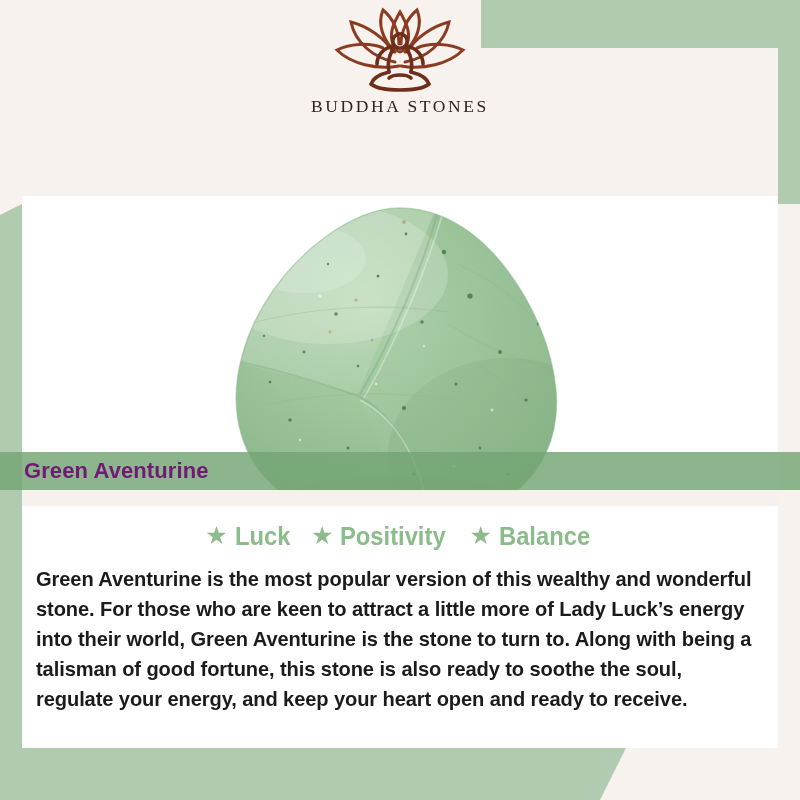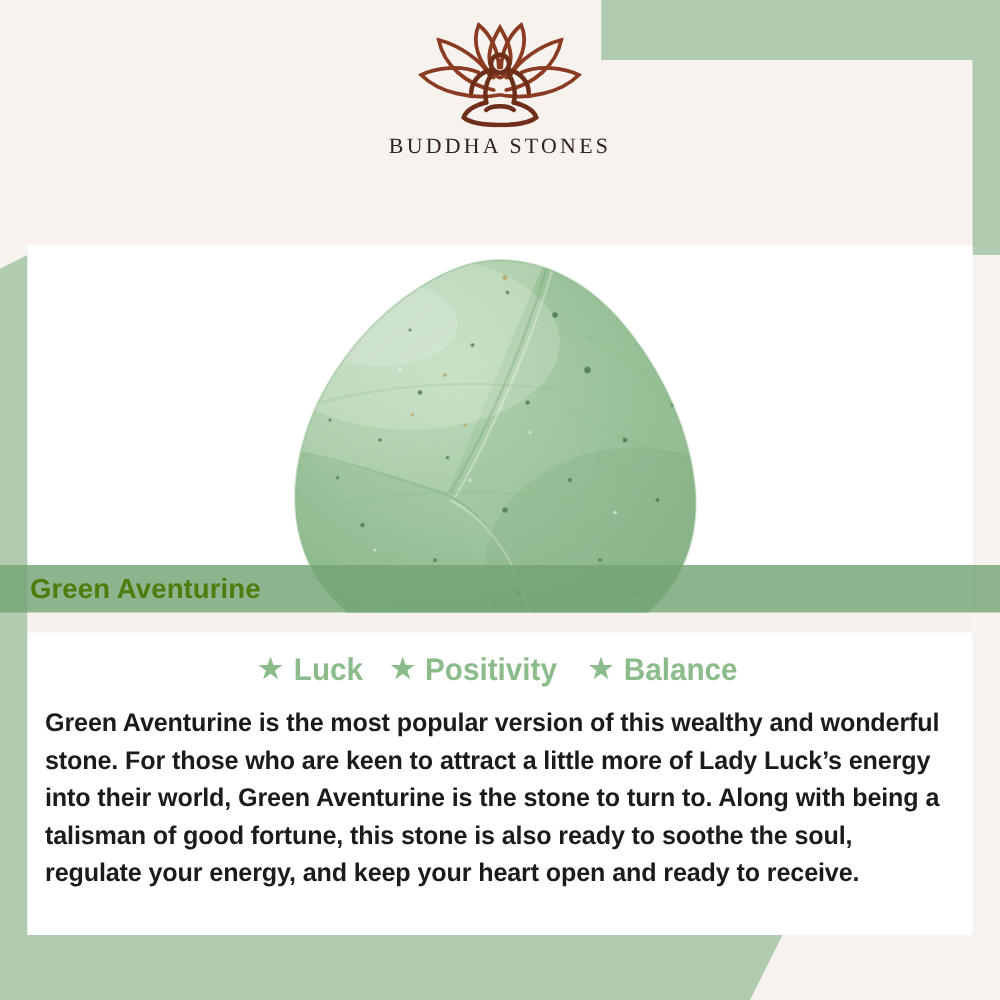--- a/index.html
+++ b/index.html
@@ -65,21 +65,21 @@
 
   
   .header {
     position: absolute;
     top: 0; left: 0;
     width: 800px; height: 140px;
     display: flex;
     flex-direction: column;
     align-items: center;
     justify-content: flex-start;
-    padding-top: 14px;
+    padding-top: 4px;
     z-index: 4;
   }
   .logo-mark { width: 170px; height: 88px; display: block; }
   .logo-word {
     margin-top: 4px;
     font-family: "Liberation Serif", serif;
     font-size: 17.5px;
     letter-spacing: 2.6px;
     color: #2f2320;
     font-weight: 400;
@@ -130,21 +130,21 @@
     position: absolute;
     top: 452px; left: 0;
     width: 800px; height: 38px;
     background: rgba(116,165,116,0.82);
     display: flex;
     align-items: center;
     z-index: 5;
   }
   .name-banner-text {
     margin-left: 24px;
-    color: #4d7c0f;
+    color: #701a75;
     font-size: 22px;
     font-weight: bold;
     letter-spacing: 0.1px;
     font-family: "Liberation Sans", sans-serif;
   }
 
   
   .cream-strip {
     position: absolute;
     top: 490px; left: 22px;

